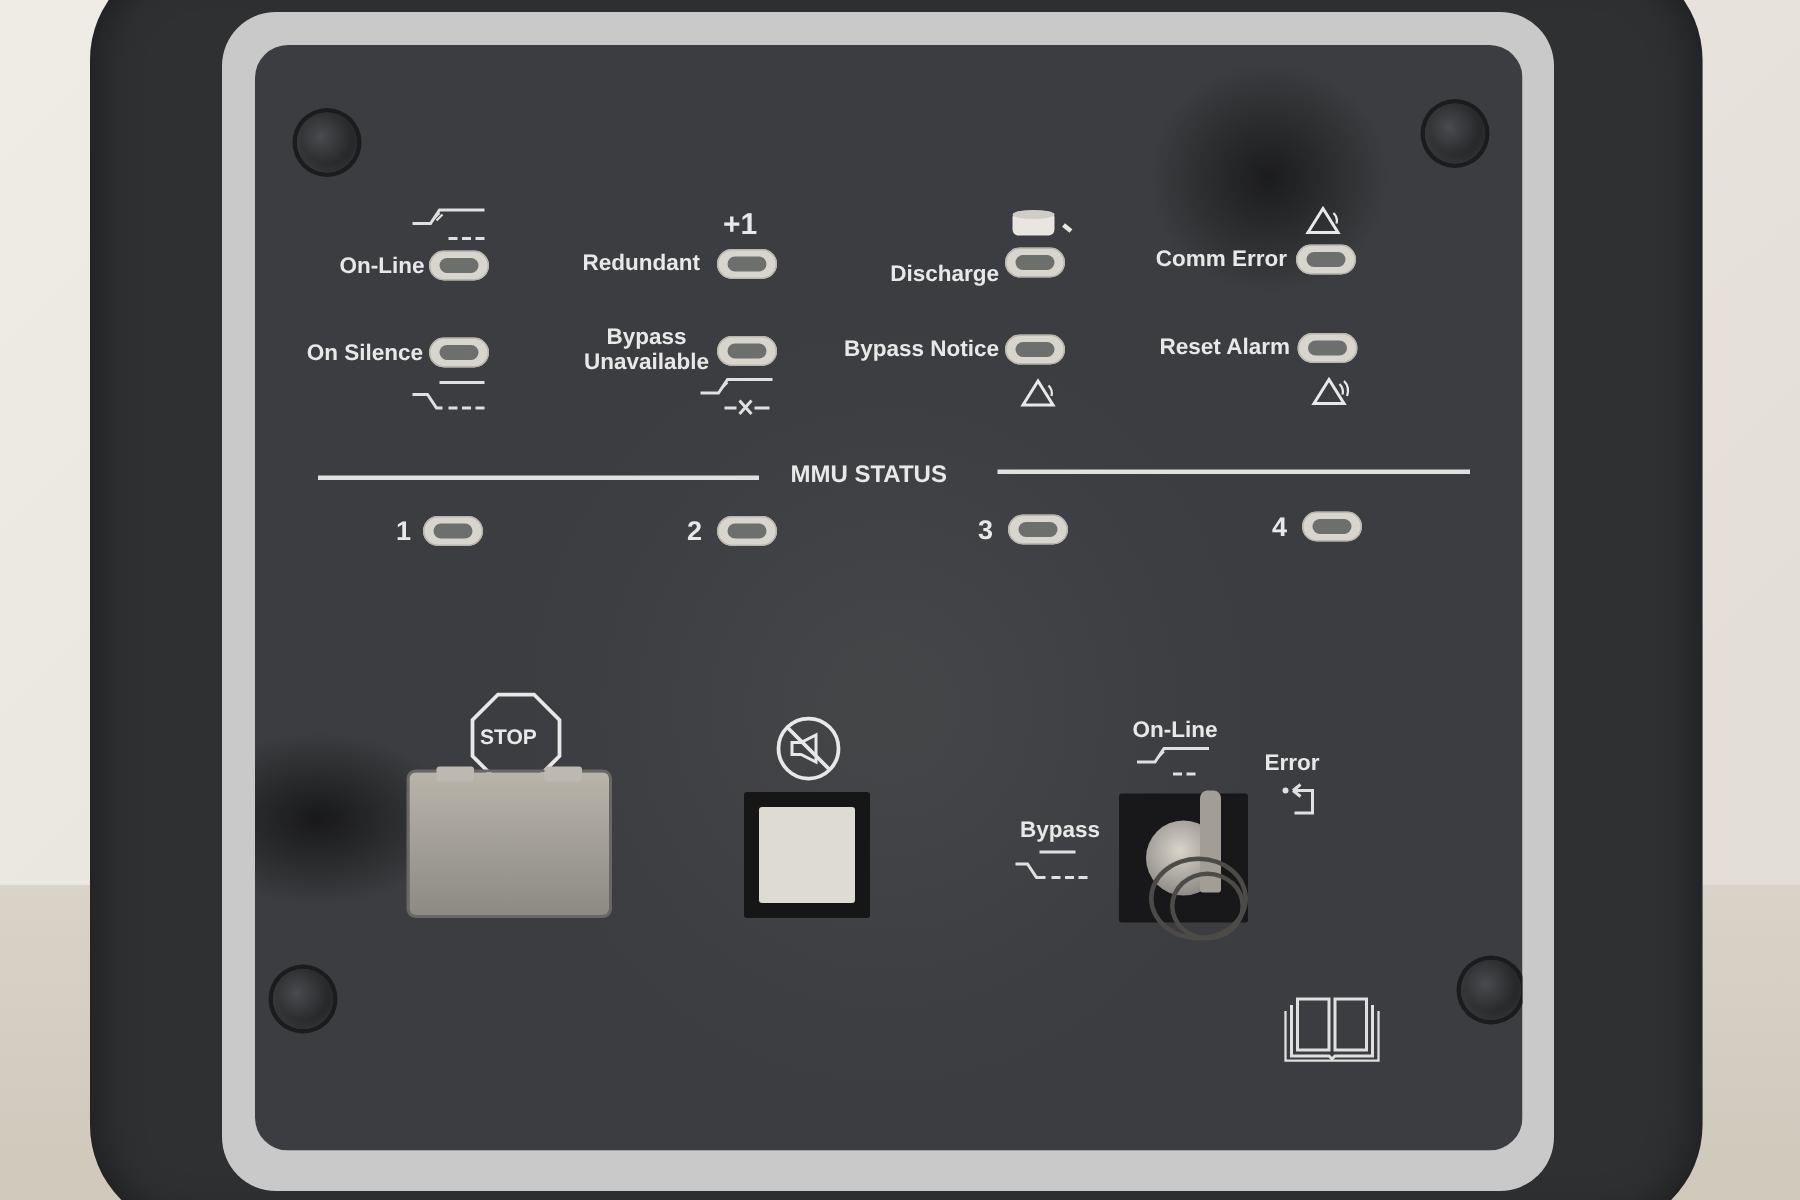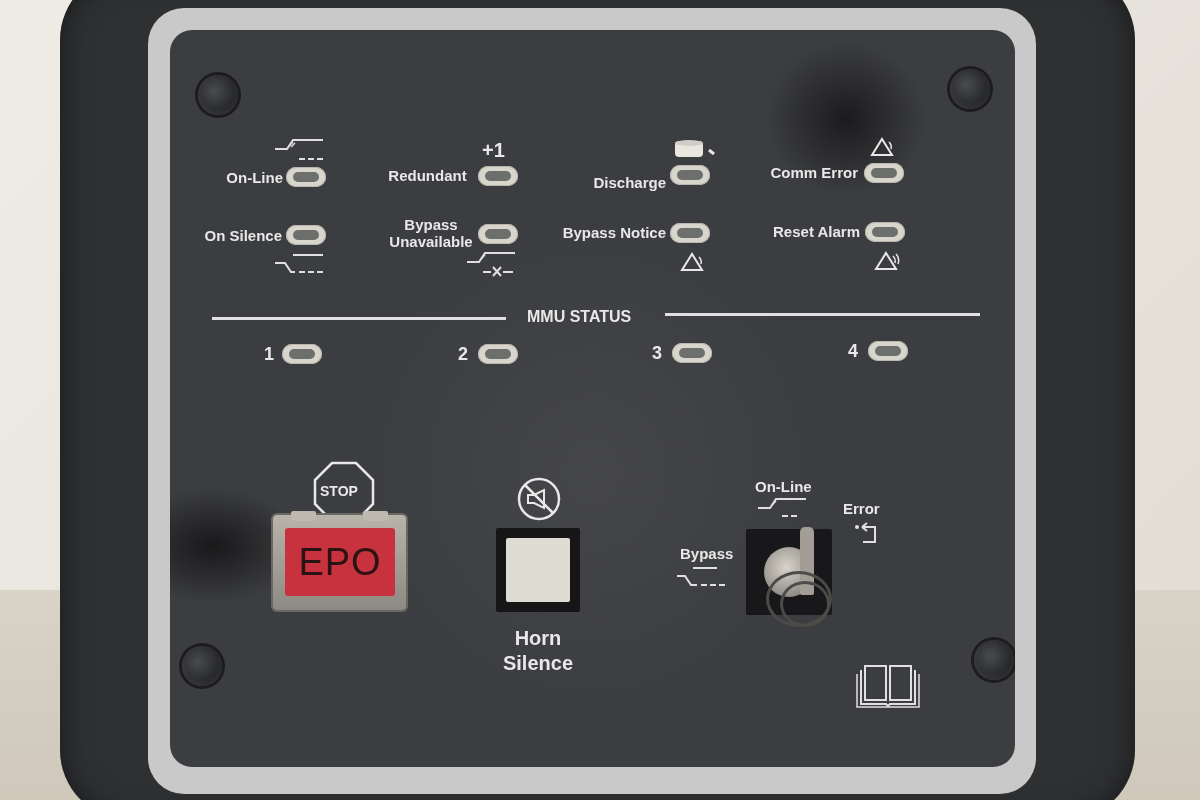--- a/index.html
+++ b/index.html
@@ -185,37 +185,32 @@
 
   <div class="icon" style="left:143px;top:431px;">
     <svg width="62" height="62" viewBox="0 0 62 62">
       <polygon points="19,2 43,2 60,19 60,43 43,60 19,60 2,43 2,19" fill="none" stroke="#e8e8e8" stroke-width="2.5"></polygon>
     </svg>
     <div class="lbl" style="left:7px;top:22px;font-size:14px;">STOP</div>
   </div>
   <div class="epo-frame">
     <div class="epo-hinge" style="left:18px;"></div>
     <div class="epo-hinge" style="left:90px;"></div>
-    <div class="epo-btn">EPO</div>
   </div>
 
   <div class="icon" style="left:346px;top:446px;">
     <svg width="46" height="46" viewBox="0 0 46 46">
       <circle cx="23" cy="23" r="20" fill="none" stroke="#e8e8e8" stroke-width="2.5"></circle>
       <path d="M12 19 h6 l10 -5 v18 l-10 -5 h-6 z" fill="none" stroke="#e8e8e8" stroke-width="2"></path>
       <path d="M9 9 L37 37" stroke="#e8e8e8" stroke-width="2.5"></path>
     </svg>
   </div>
   <div class="horn-frame">
     <div class="horn-btn"></div>
   </div>
-  <div class="lbl" style="left:313px;top:596px;width:110px;text-align:center;font-size:20px;line-height:25px;">
-    <div>Horn</div>
-    <div>Silence</div>
-  </div>
 
   <div class="lbl" style="left:585px;top:448px;">On-Line</div>
   <div class="icon" style="left:586px;top:466px;">
     <svg width="52" height="26" viewBox="0 0 52 26">
         <path d="M2 12 H14 L20 3 H50" stroke="#e0e0e0" stroke-width="2" fill="none"></path>
         <path d="M16 9 l4 -4" stroke="#e0e0e0" stroke-width="1.5"></path>
         <path d="M26 20 h6 M35 20 h6" stroke="#e0e0e0" stroke-width="2"></path>
       </svg>
   </div>
   <div class="lbl" style="left:673px;top:470px;">Error</div>

